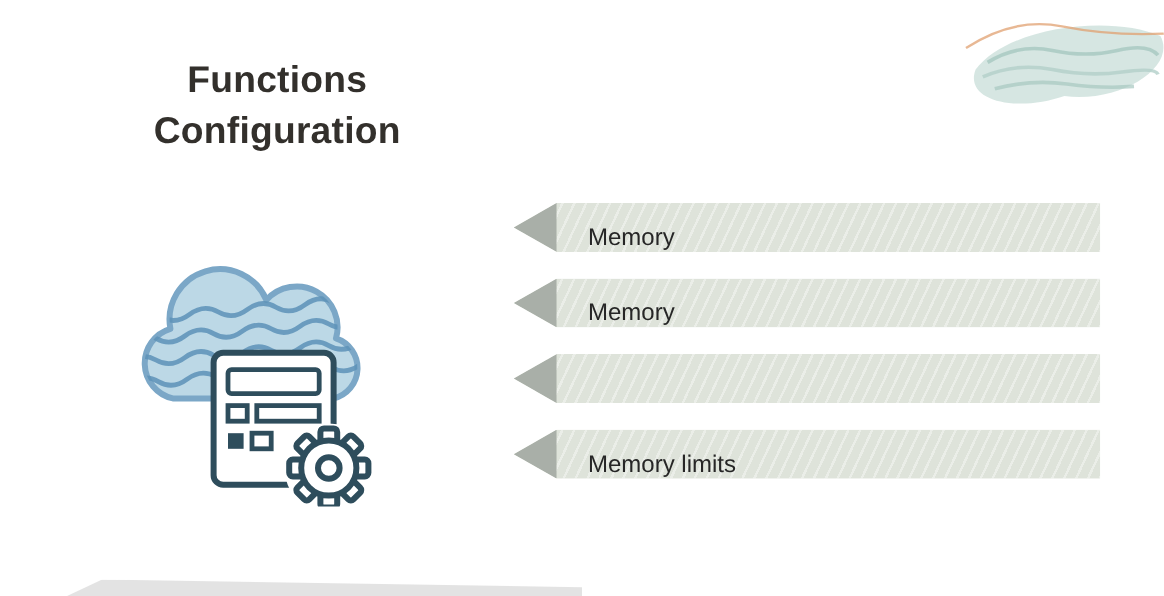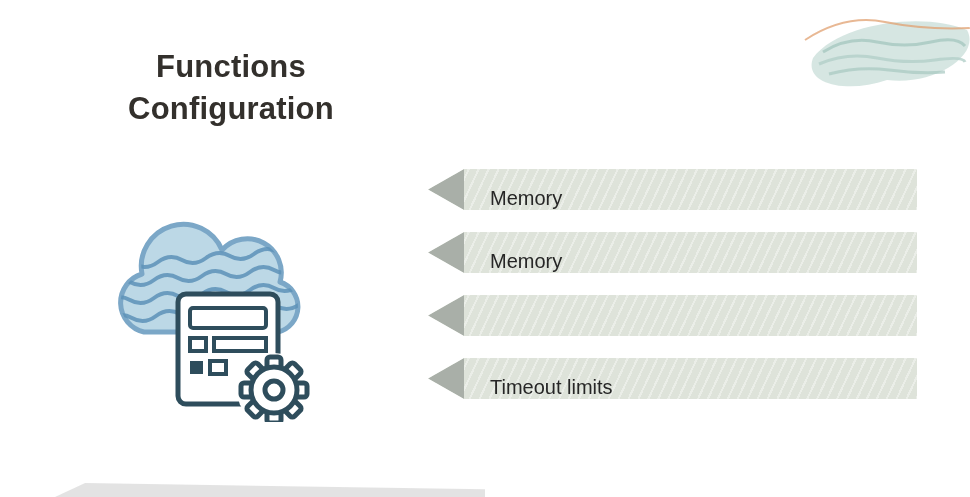--- a/index.html
+++ b/index.html
@@ -151,19 +151,19 @@
     </div>
     <div class="banner">
       <span class="tip"></span>
       <span class="label">Memory</span>
     </div>
     <div class="banner">
       <span class="tip"></span>
     </div>
     <div class="banner">
       <span class="tip"></span>
-      <span class="label">Timeout limits</span>
+      <span class="label">Memory limits</span>
     </div>
   </div>
 
   <div class="deco-bl"></div>
 
 </div>
 
 </body></html>

